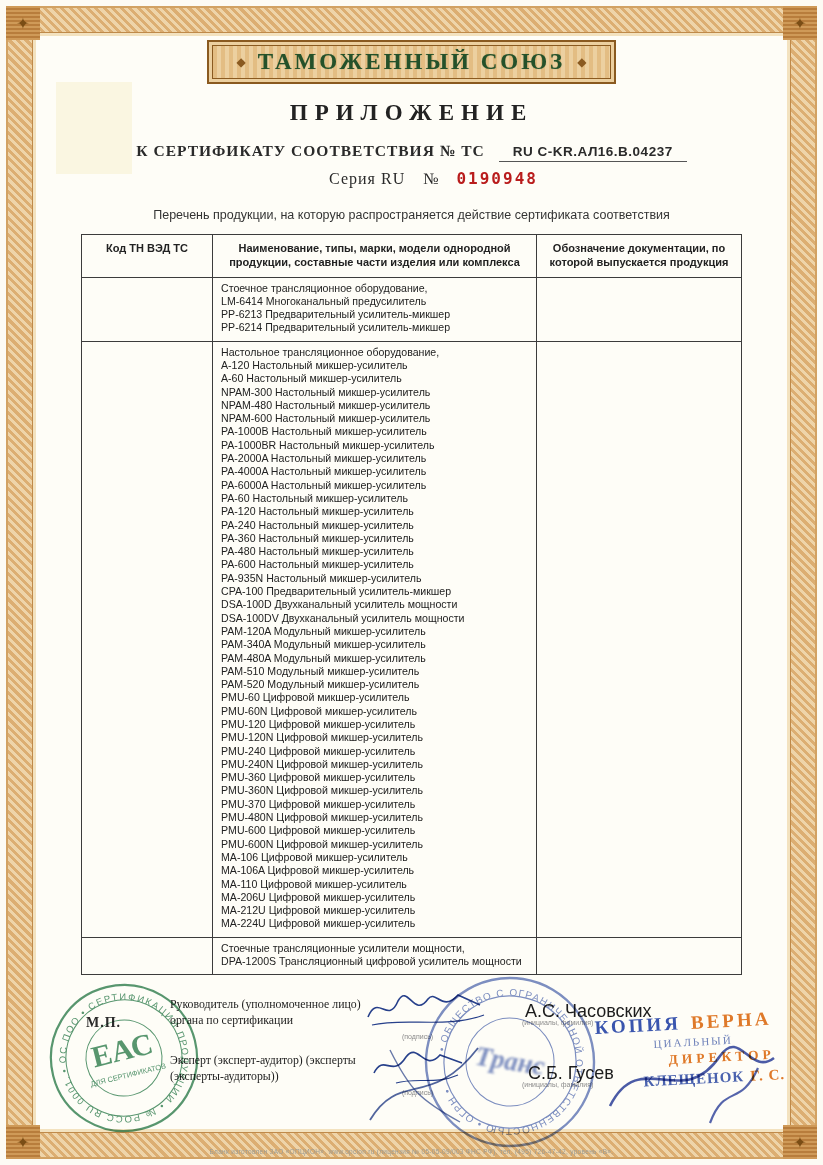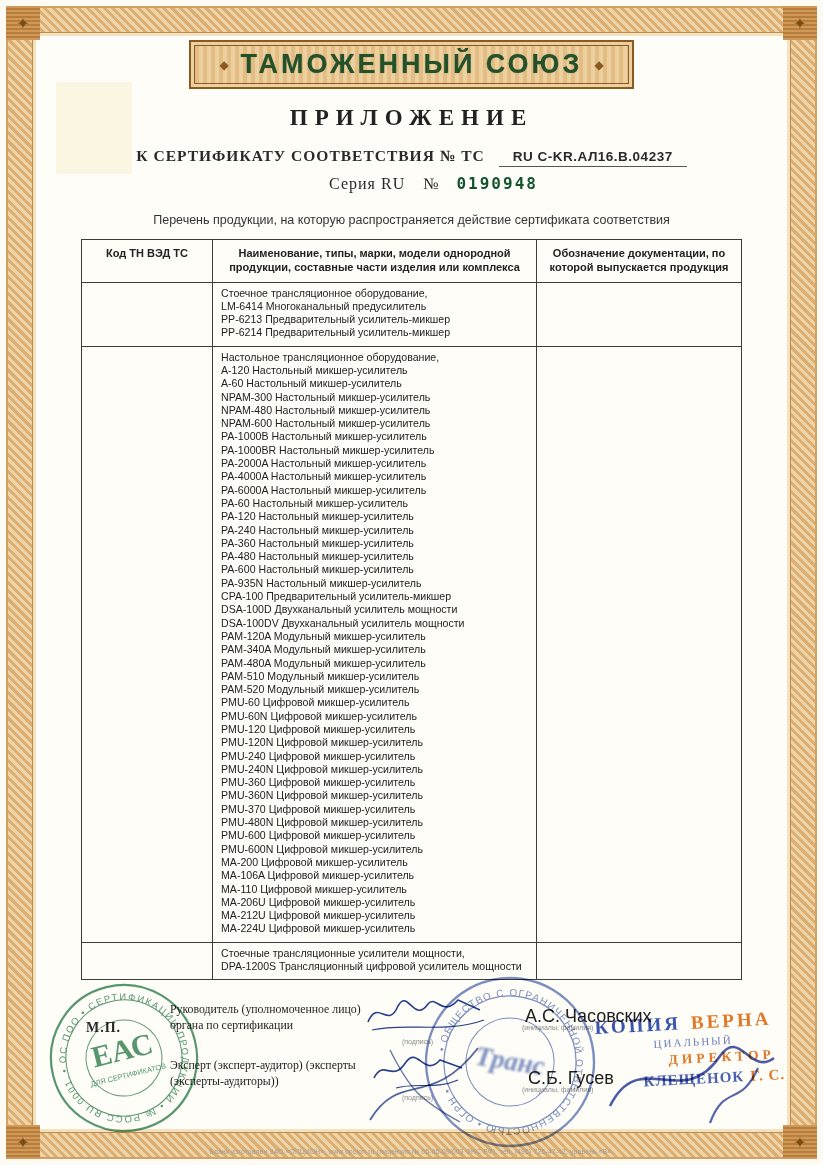--- a/index.html
+++ b/index.html
@@ -23,36 +23,36 @@
   .watermark-square{position:absolute;left:56px;top:82px;width:76px;height:92px;
     background:#f8f3d9;opacity:.75;}
 
   
   .content{position:absolute;inset:36px 40px;display:flex;flex-direction:column;align-items:center;}
 
   .banner{margin-top:4px;padding:7px 28px;background:#e8c894;
     background:repeating-linear-gradient(90deg,#ecd0a0 0 4px,#e3bd83 4px 8px);
     border:2px solid #8a5a20;box-shadow:inset 0 0 0 3px #ecd0a0, inset 0 0 0 4px #8a5a20;
     display:flex;align-items:center;gap:12px;}
-  .banner-text{font-family:Liberation Sans, sans-serif;font-weight:bold;font-size:27px;
+  .banner-text{font-family:Liberation Serif, serif;font-weight:bold;font-size:23px;
     letter-spacing:3px;color:#24512a;text-shadow:0 0 1px rgba(36,81,42,.4);}
   .banner-diamond{color:#8a5a20;font-size:12px;}
 
   .doc-title{margin-top:16px;font-family:"Liberation Serif",serif;font-weight:bold;
     font-size:23px;letter-spacing:7px;color:#222;}
 
   .cert-line{margin-top:16px;display:flex;align-items:baseline;gap:14px;}
   .cert-label{font-family:"Liberation Serif",serif;font-weight:bold;font-size:15.5px;letter-spacing:1px;}
   .cert-number{font-size:13.5px;font-weight:bold;letter-spacing:.5px;border-bottom:1px solid #555;
     padding:0 14px 2px;}
   .series-line{margin-top:7px;display:flex;align-items:baseline;gap:18px;margin-left:44px;}
   .series-label{font-family:"Liberation Serif",serif;font-size:16px;letter-spacing:1px;}
   .series-no{font-family:"Liberation Serif",serif;font-size:16px;}
   .series-number{font-family:"DejaVu Sans Mono",monospace;font-weight:bold;font-size:16px;
-    color:#14532d;letter-spacing:2px;}
+    color:#b91c1c;letter-spacing:2px;}
 
   .intro{margin-top:20px;font-size:12.5px;color:#333;text-align:center;width:640px;}
 
   table.products{margin-top:12px;border-collapse:collapse;width:660px;table-layout:fixed;}
   table.products th,table.products td{border:1px solid #3c3c3c;vertical-align:top;}
   table.products th{font-size:11px;font-weight:bold;text-align:center;padding:7px 6px;color:#222;line-height:1.25;}
   col.c-code{width:131px}col.c-prod{width:324px}col.c-doc{width:205px}
   td.cell-products{padding:4px 6px 6px 8px;}
   .product-line{font-size:10.6px;line-height:13.3px;color:#222;white-space:nowrap;overflow:hidden;}
   td.cell-code,td.cell-docs{padding:4px;}
@@ -187,21 +187,21 @@
               <div class="product-line">PMU-120  Цифровой микшер-усилитель</div>
               <div class="product-line">PMU-120N Цифровой микшер-усилитель</div>
               <div class="product-line">PMU-240  Цифровой микшер-усилитель</div>
               <div class="product-line">PMU-240N Цифровой микшер-усилитель</div>
               <div class="product-line">PMU-360  Цифровой микшер-усилитель</div>
               <div class="product-line">PMU-360N Цифровой микшер-усилитель</div>
               <div class="product-line">PMU-370  Цифровой микшер-усилитель</div>
               <div class="product-line">PMU-480N Цифровой микшер-усилитель</div>
               <div class="product-line">PMU-600  Цифровой микшер-усилитель</div>
               <div class="product-line">PMU-600N Цифровой микшер-усилитель</div>
-              <div class="product-line">MA-200  Цифровой микшер-усилитель</div>
+              <div class="product-line">MA-106  Цифровой микшер-усилитель</div>
               <div class="product-line">MA-106A Цифровой микшер-усилитель</div>
               <div class="product-line">MA-110  Цифровой микшер-усилитель</div>
               <div class="product-line">MA-206U  Цифровой микшер-усилитель</div>
               <div class="product-line">MA-212U  Цифровой микшер-усилитель</div>
               <div class="product-line">MA-224U  Цифровой микшер-усилитель</div>
             </td>
       <td class="cell-docs"></td>
     </tr>
 
     <tr>

